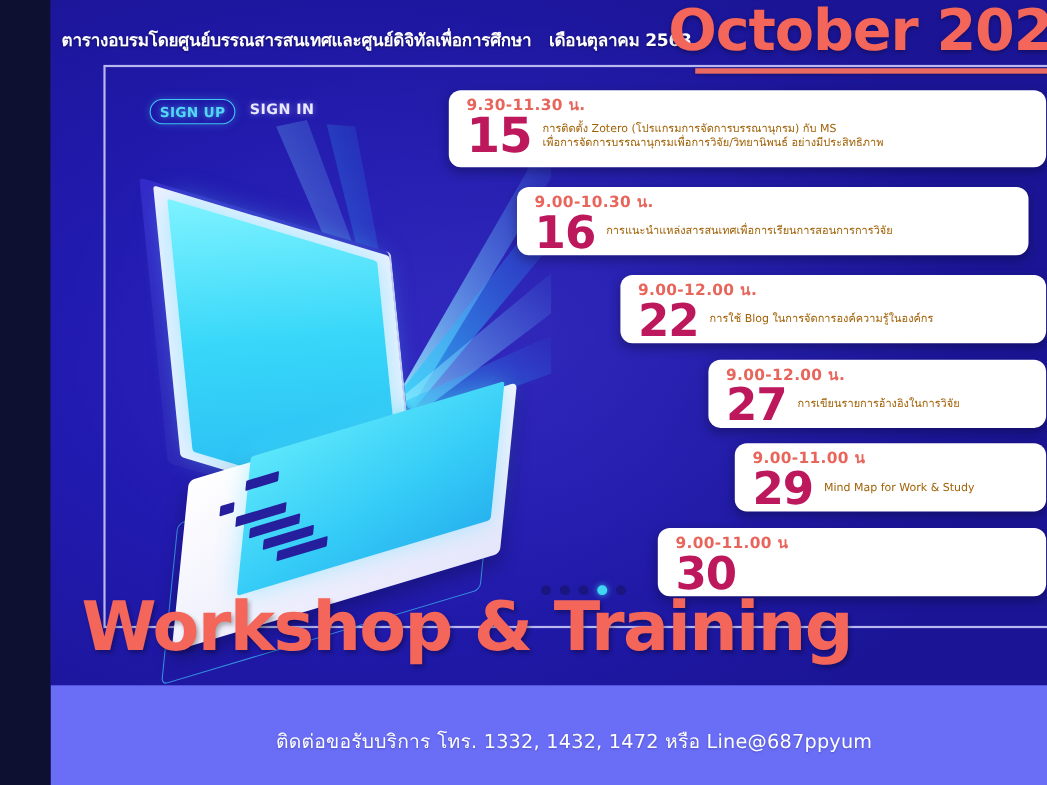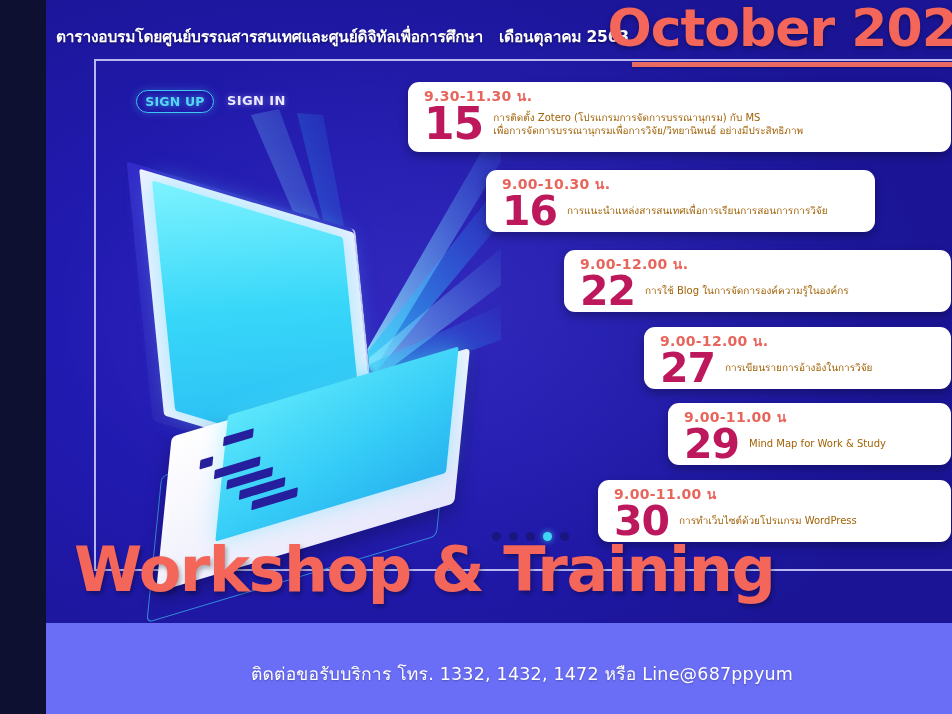--- a/index.html
+++ b/index.html
@@ -333,21 +333,21 @@
     <div class="card-time">9.30-11.30 น.</div>
     <div class="card-row">
       <div class="card-day">15</div>
       <div class="card-title">
         <div>การติดตั้ง Zotero (โปรแกรมการจัดการบรรณานุกรม) กับ MS</div>
         <div>เพื่อการจัดการบรรณานุกรมเพื่อการวิจัย/วิทยานิพนธ์ อย่างมีประสิทธิภาพ</div>
       </div>
     </div>
   </div>
 
-  <div class="card" style="left:440px; top:170px; width:389px; height:62px;">
+  <div class="card" style="left:424px; top:170px; width:465px; height:62px;">
     <div class="card-time">9.00-10.30 น.</div>
     <div class="card-row">
       <div class="card-day">16</div>
       <div class="card-title">การแนะนำแหล่งสารสนเทศเพื่อการเรียนการสอนการการวิจัย</div>
     </div>
   </div>
 
   <div class="card" style="left:518px; top:250px; width:387px; height:62px;">
     <div class="card-time">9.00-12.00 น.</div>
     <div class="card-row">
@@ -369,20 +369,19 @@
     <div class="card-row">
       <div class="card-day">29</div>
       <div class="card-title">Mind Map for Work &amp; Study</div>
     </div>
   </div>
 
   <div class="card" style="left:552px; top:480px; width:353px; height:62px;">
     <div class="card-time">9.00-11.00 น</div>
     <div class="card-row">
       <div class="card-day">30</div>
-      <div class="card-title">การทำเว็บไซต์ด้วยโปรแกรม WordPress</div>
     </div>
   </div>
 
   <div class="workshop">Workshop &amp; Training</div>
   <div class="contact">ติดต่อขอรับบริการ โทร. 1332, 1432, 1472 หรือ Line@687ppyum</div>
 
 </div>
 
 </body></html>

